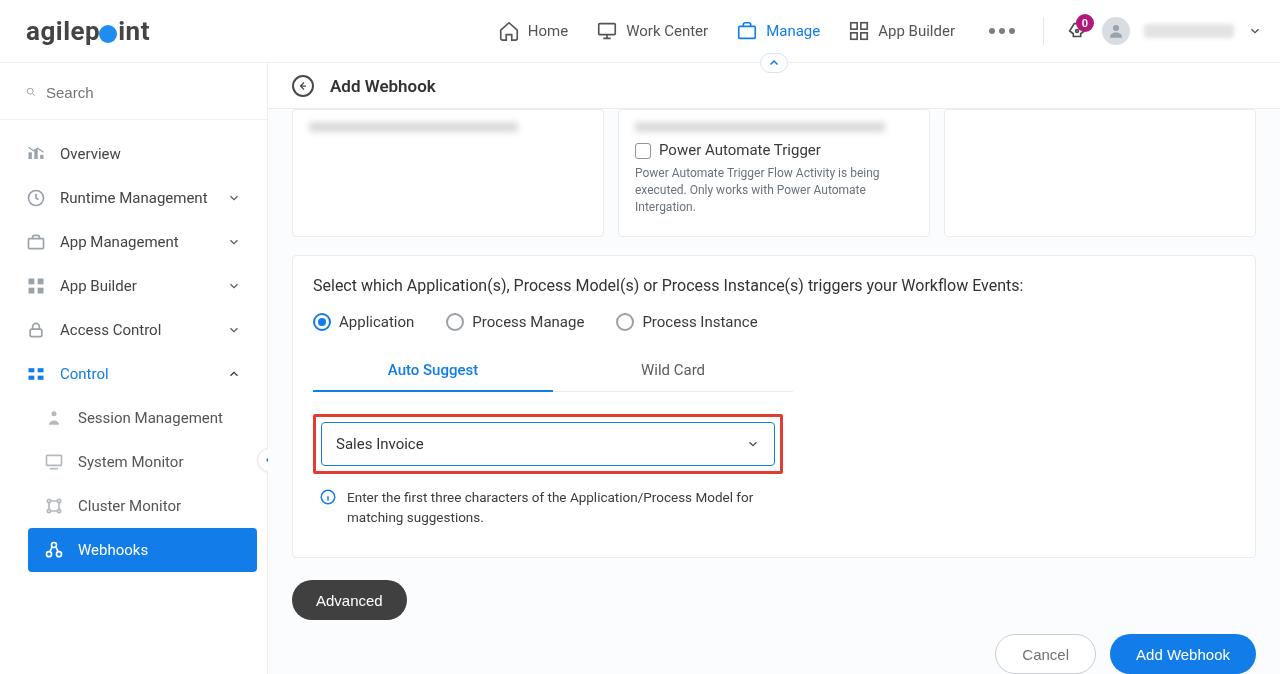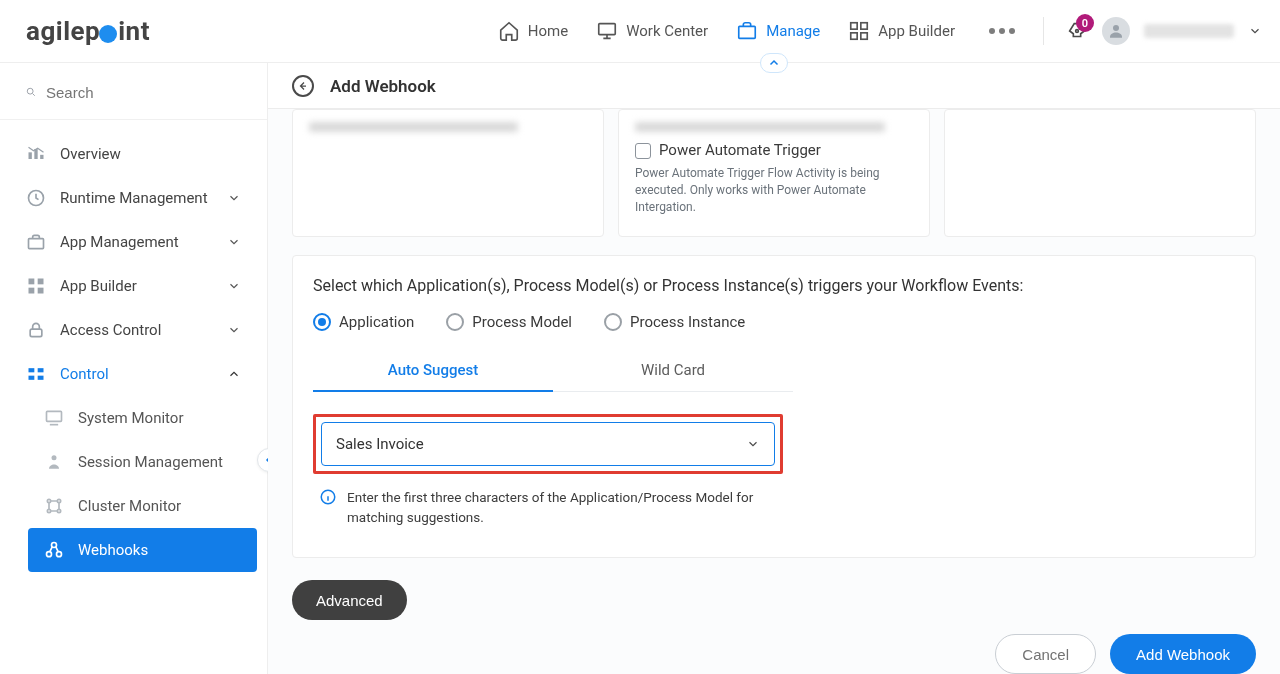--- a/index.html
+++ b/index.html
@@ -226,32 +226,32 @@
             <rect x="3" y="14" width="7" height="5"></rect>
             <rect x="14" y="14" width="7" height="5"></rect>
           </svg>
         <span>Control</span>
         <svg class="chev" width="14" height="14" viewBox="0 0 24 24" fill="none" stroke="#333" stroke-width="2">
             <path d="M6 15l6-6 6 6"></path>
           </svg>
       </div>
       <div class="sub-items">
         <div class="sub-item">
+          <svg class="ic" viewBox="0 0 24 24" fill="currentColor">
+              <circle cx="12" cy="7" r="3"></circle>
+              <path d="M6 20c0-3 3-5 6-5s6 2 6 5"></path>
+            </svg>
+          <span>Session Management</span>
+        </div>
+        <div class="sub-item">
           <svg class="ic" viewBox="0 0 24 24" fill="none" stroke="currentColor" stroke-width="2">
               <rect x="3" y="4" width="18" height="12" rx="1"></rect>
               <path d="M7 20h10"></path>
             </svg>
           <span>System Monitor</span>
-        </div>
-        <div class="sub-item">
-          <svg class="ic" viewBox="0 0 24 24" fill="currentColor">
-              <circle cx="12" cy="7" r="3"></circle>
-              <path d="M6 20c0-3 3-5 6-5s6 2 6 5"></path>
-            </svg>
-          <span>Session Management</span>
         </div>
         <div class="sub-item">
           <svg class="ic" viewBox="0 0 24 24" fill="none" stroke="currentColor" stroke-width="2">
               <circle cx="6" cy="6" r="2"></circle>
               <circle cx="18" cy="6" r="2"></circle>
               <circle cx="6" cy="18" r="2"></circle>
               <circle cx="18" cy="18" r="2"></circle>
               <path d="M8 6h8M6 8v8M18 8v8M8 18h8"></path>
             </svg>
           <span>Cluster Monitor</span>
@@ -312,21 +312,21 @@
         <div class="panel-title">Select which Application(s), Process Model(s) or Process Instance(s) triggers your Workflow Events:</div>
         <div class="radio-row">
           <div class="radio checked">
             <div class="r-outer">
                 <div class="r-inner"></div>
               </div>
             <span>Application</span>
           </div>
           <div class="radio">
             <div class="r-outer"></div>
-            <span>Process Model</span>
+            <span>Process Manage</span>
           </div>
           <div class="radio">
             <div class="r-outer"></div>
             <span>Process Instance</span>
           </div>
         </div>
 
         <div class="tabs">
           <div class="tab active">
             <span>Auto Suggest</span>

